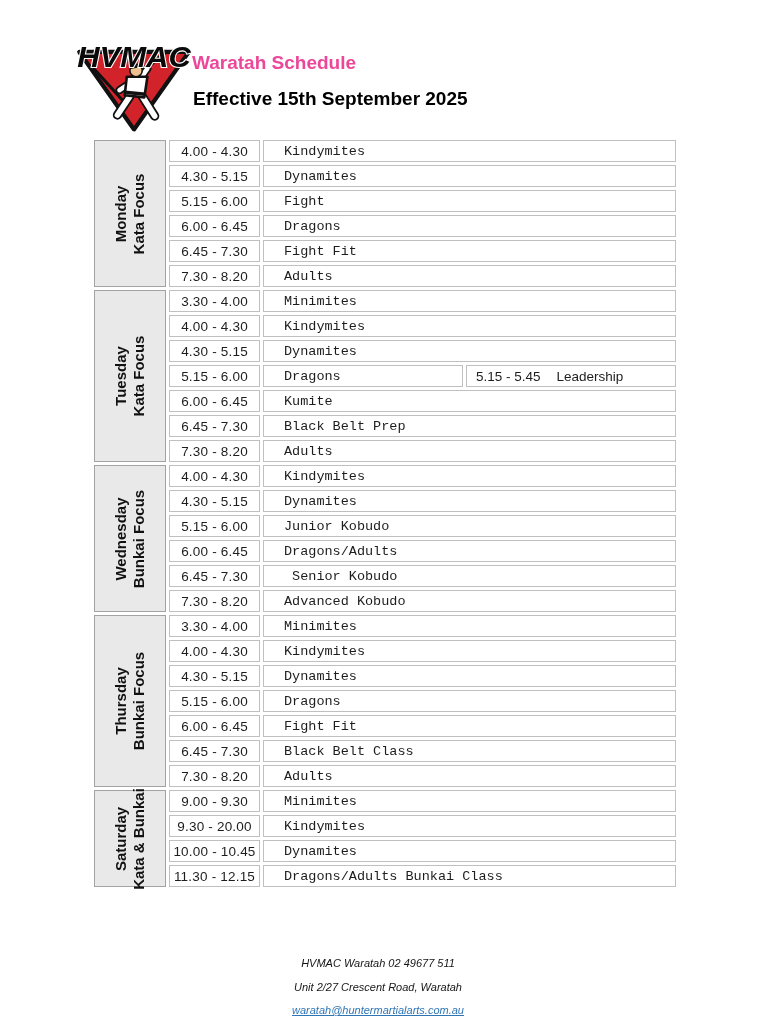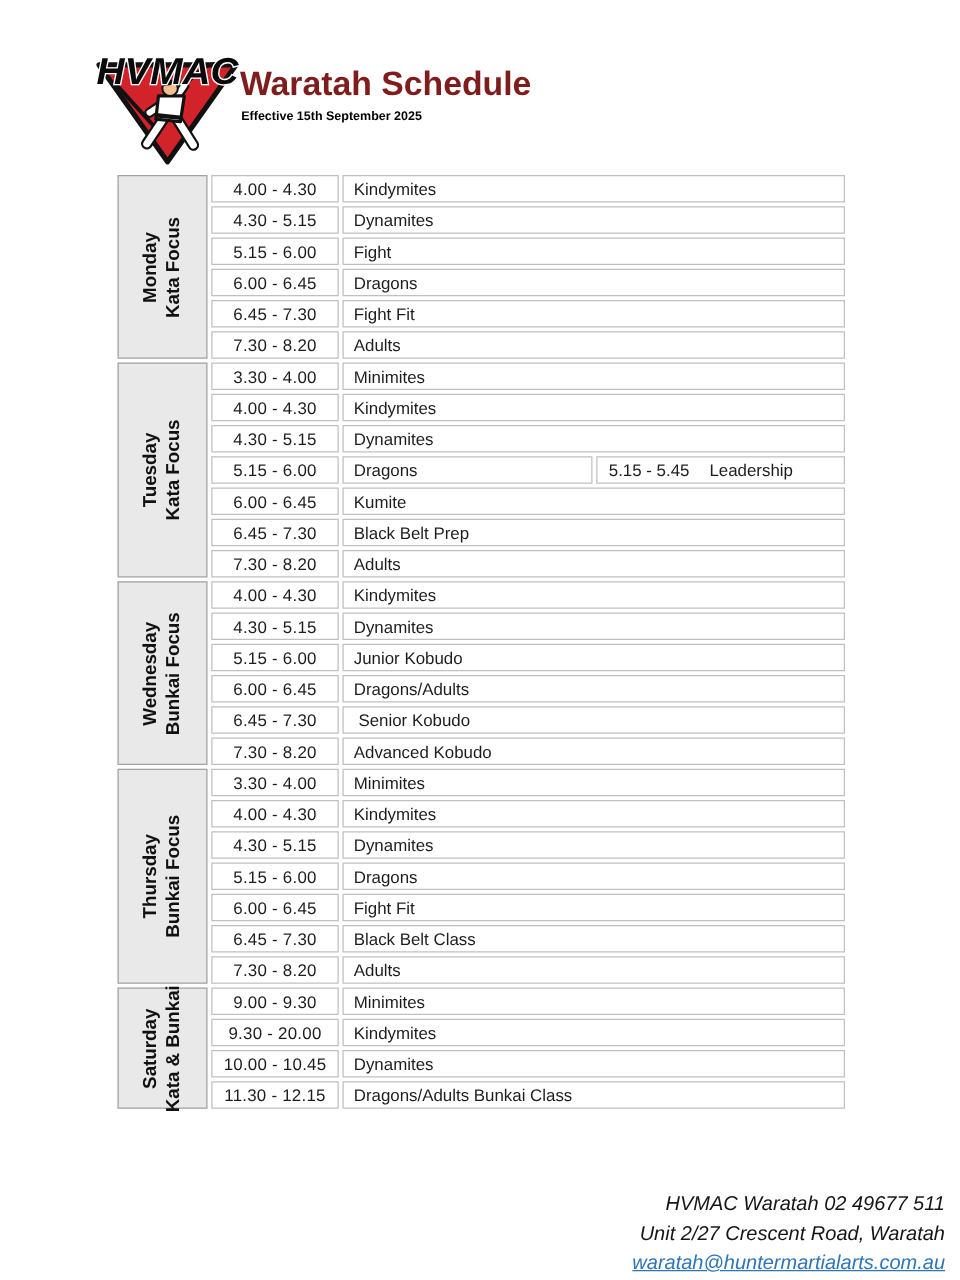--- a/index.html
+++ b/index.html
@@ -1,42 +1,42 @@
 <!DOCTYPE html>
 <html><head>
 <meta charset="utf-8">
 <style>
   html,body{margin:0;padding:0;}
   body{
     width:768px;height:1024px;background:#ffffff;position:relative;
     font-family:"Liberation Sans", sans-serif;color:#1d1d1d;overflow:hidden;
   }
   .logo{position:absolute;left:72px;top:36px;width:124px;height:98px;}
-  .title{position:absolute;left:192px;top:52px;font-size:27px;font-weight:700;color:#7f1d1d;}
-  .subtitle{position:absolute;left:193px;top:88px;font-size:10px;font-weight:700;color:#000;}
+  .title{position:absolute;left:192px;top:52px;font-size:19px;font-weight:700;color:#ec4899;}
+  .subtitle{position:absolute;left:193px;top:88px;font-size:19px;font-weight:700;color:#000;}
 
   .table{position:absolute;left:94px;top:140px;width:582px;display:flex;flex-direction:column;gap:3px;}
   .group{display:flex;gap:3px;}
   .day-cell{flex:none;width:72px;background:var(--day-bg,#e9e9e9);border:1px solid #a3a3a3;position:relative;box-sizing:border-box;}
   .day-rot{
     position:absolute;left:50%;top:50%;
     transform:translate(-50%,-50%) rotate(-90deg);
     text-align:center;white-space:nowrap;
     font-weight:700;font-size:15px;line-height:18px;color:#111;
   }
   .rows{flex:1;display:flex;flex-direction:column;gap:3px;}
   .row{display:flex;gap:3px;height:22px;}
   .cell{border:1px solid var(--border,#c0c0c0);background:#fff;display:flex;align-items:center;font-size:13.5px;color:#1d1d1d;box-sizing:border-box;}
-  .time-cell{flex:none;width:102px;justify-content:center;letter-spacing:.2px;}
-  .class-cell{flex:1;padding-left:8px;white-space:pre;}
+  .time-cell{flex:none;width:91px;justify-content:center;letter-spacing:.2px;}
+  .class-cell{flex:1;padding-left:20px;white-space:pre;font-family:Liberation Mono, monospace;}
   .class-cell.split{flex:none;width:200px;}
   .extra-cell{flex:1;padding-left:9px;gap:16px;}
 
-  .footer{position:absolute;left:0;top:952px;width:756px;text-align:right;
-    font-style:italic;font-size:16px;line-height:23.5px;color:#151515;}
+  .footer{position:absolute;left:0;top:952px;width:756px;text-align:center;
+    font-style:italic;font-size:11px;line-height:23.5px;color:#151515;}
   .footer a{color:var(--link,#2e75b6);}
 </style>
 </head>
 <body style="--day-bg: #e9e9e9; --border: #c0c0c0; --link: #2e75b6;">
 
 <svg class="logo" viewBox="0 0 120 94" aria-hidden="true">
   <path d="M7 15 L113 15 L60 90 Z" fill="#d2232a" stroke="#111" stroke-width="4" stroke-linejoin="round"></path>
   <g>
     <line x1="21" y1="31" x2="50" y2="63" stroke="#111" stroke-width="3" stroke-linecap="round"></line>
     <line x1="70" y1="33" x2="88" y2="17" stroke="#111" stroke-width="3" stroke-linecap="round"></line>

